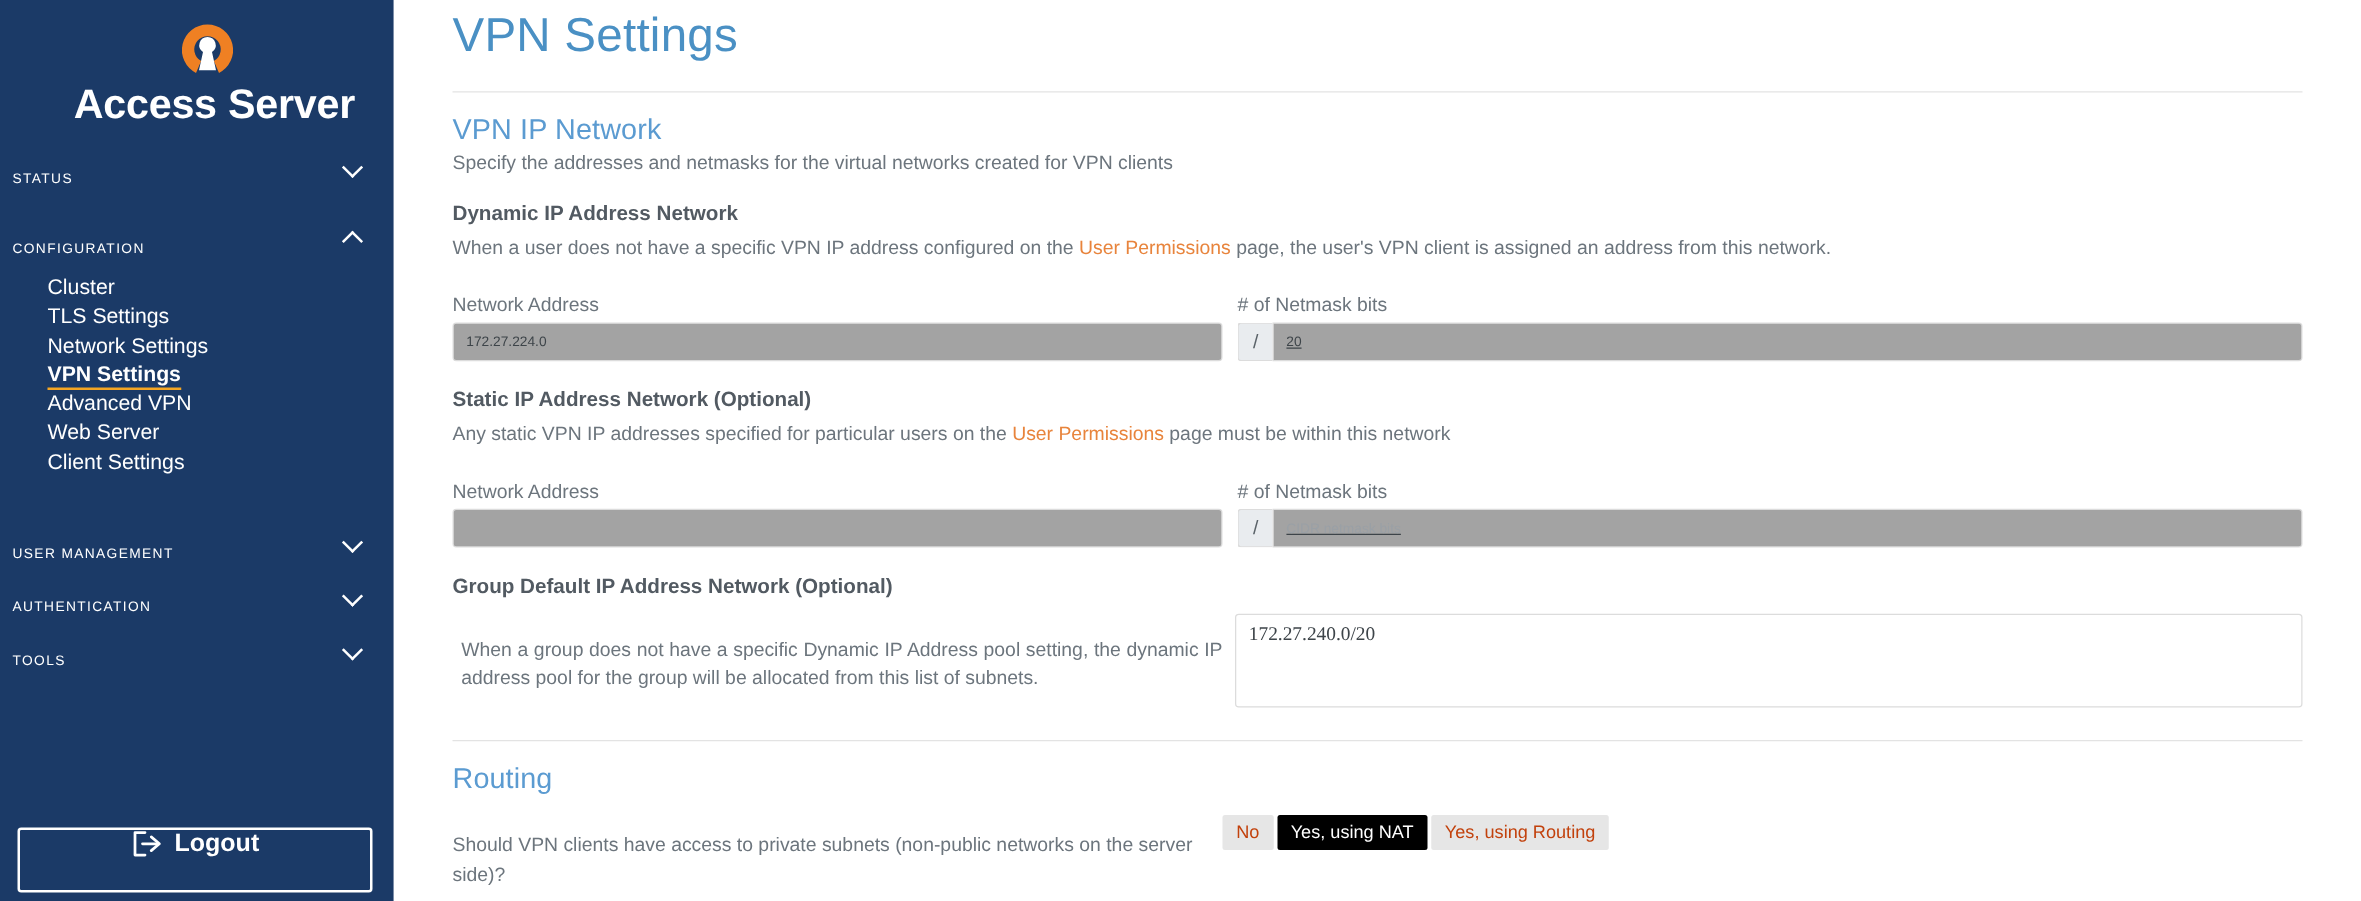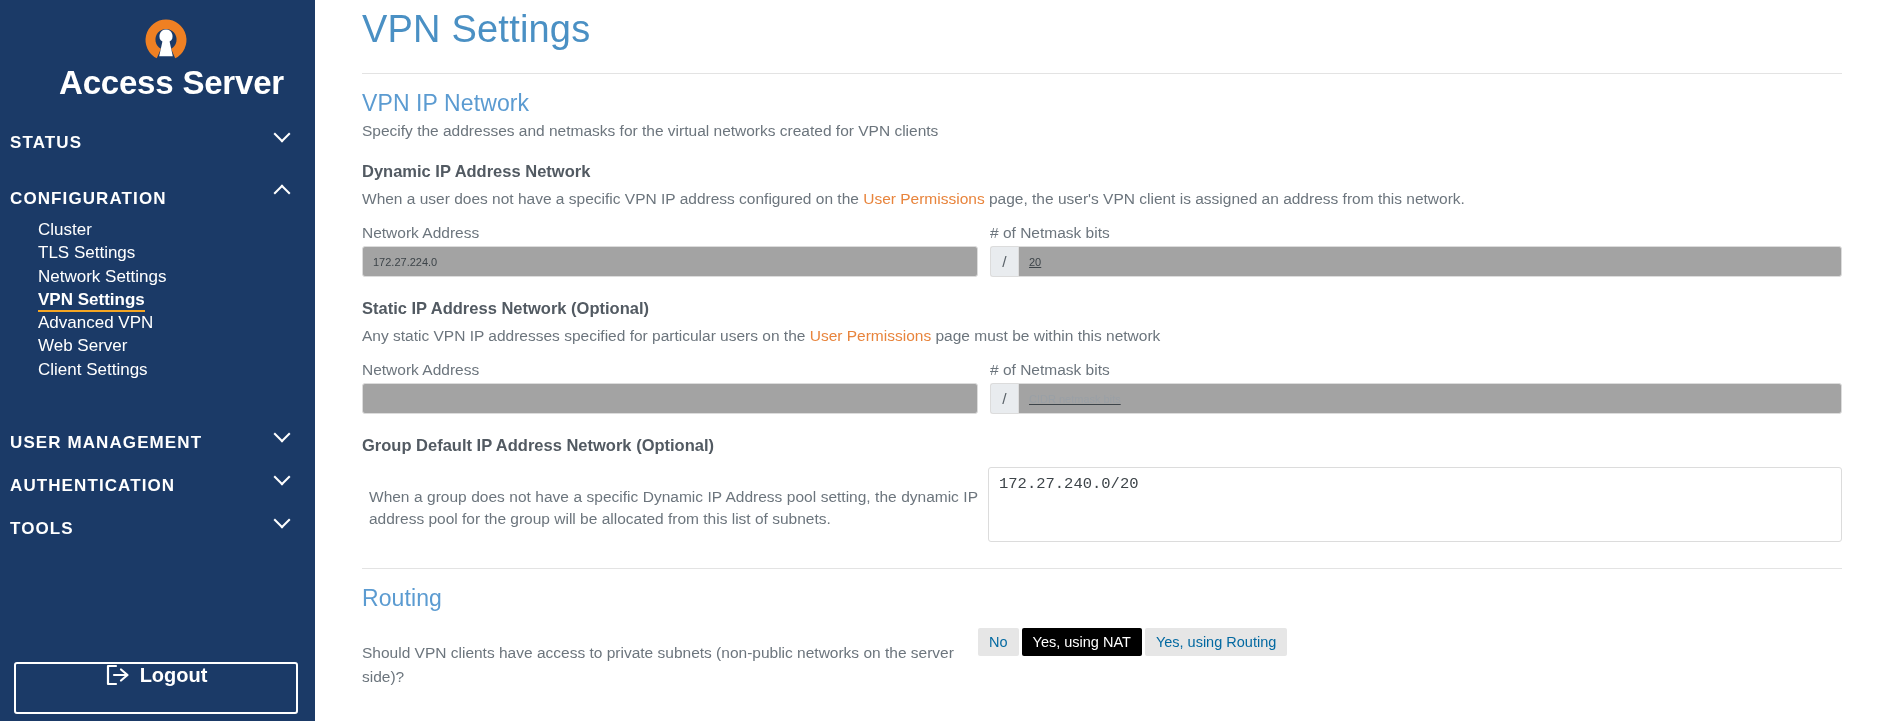--- a/index.html
+++ b/index.html
@@ -54,22 +54,22 @@
   }
   .nav-section {
     display: flex;
     align-items: center;
     justify-content: space-between;
     padding: 0 24px 0 10px;
     height: 34px;
     cursor: pointer;
   }
   .nav-section-label {
-    font-size: 17px;
-    font-weight: 700;
+    font-size: 11px;
+    font-weight: 400;
     letter-spacing: 1.1px;
     color: #ffffff;
     margin-top: 20px;
   }
   .chev {
     width: 16px;
     height: 16px;
     display: inline-block;
     position: relative;
   }
@@ -186,21 +186,21 @@
   }
   .link {
     color: #e8843c;
     text-decoration: none;
     cursor: pointer;
   }
 
   .row {
     display: flex;
     gap: 12px;
-    margin-top: 16px;
+    margin-top: 28px;
   }
   .col-addr { width: 616px; flex: 0 0 616px; }
   .col-mask { flex: 1; }
   .input-label {
     font-size: 15.5px;
     color: #6c757d;
     display: block;
     margin-bottom: 4px;
   }
   .text-input {
@@ -255,21 +255,21 @@
     padding: 3px 0 0 7px;
   }
   .textarea {
     flex: 1;
     height: 75px;
     border: 1px solid #dcdcdc;
     border-radius: 3px;
     padding: 6px 10px;
     font-size: 15.5px;
     color: #3d4449;
-    font-family: Liberation Mono, monospace;
+    font-family: Liberation Serif, serif;
     resize: none;
     outline: none;
     line-height: 1.3;
   }
 
   .hr2 {
     border: none;
     border-top: 1px solid #e3e3e3;
     margin: 22px 0 0 0;
   }
@@ -288,21 +288,21 @@
   }
   .btn-group {
     display: flex;
     gap: 3px;
     padding-top: 2px;
   }
   .btn {
     height: 28px;
     padding: 0 11px;
     background: #e6e6e6;
-    color: #0369a1;
+    color: #c2410c;
     font-size: 14.5px;
     border: none;
     border-radius: 2px;
     cursor: pointer;
     font-family: "Liberation Sans", sans-serif;
     display: flex;
     align-items: center;
   }
   .btn.active {
     background: #000000;

